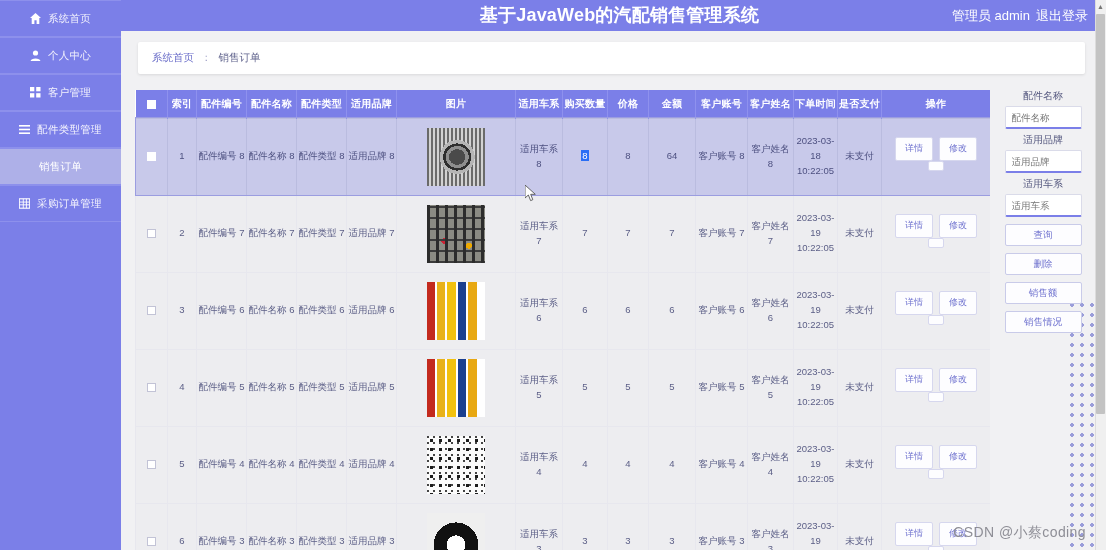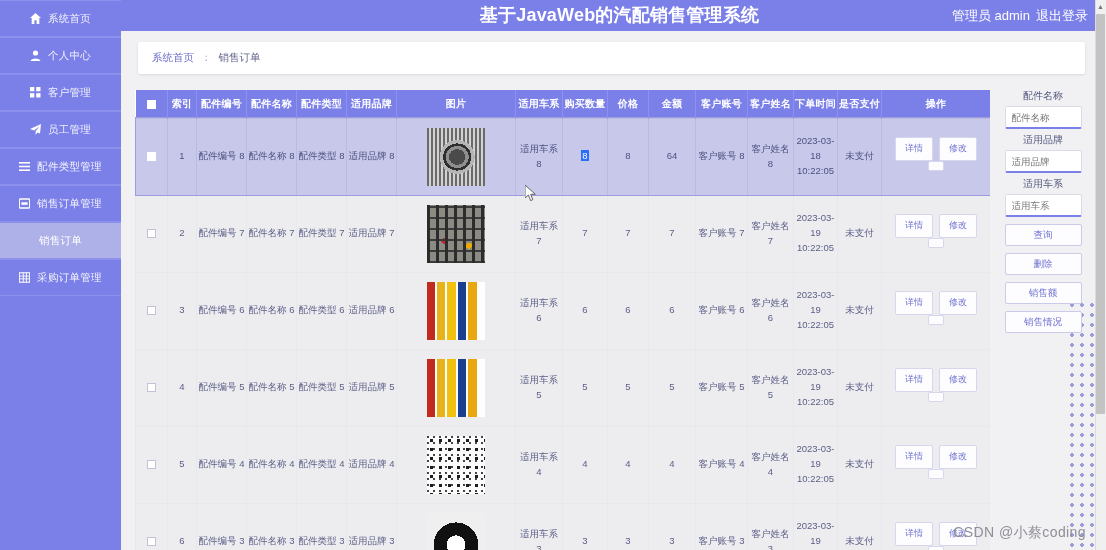--- a/index.html
+++ b/index.html
@@ -169,43 +169,26 @@
             <rect x="6.2" y="0" width="4.3" height="4.3"></rect>
             <rect x="0" y="6.2" width="4.3" height="4.3"></rect>
             <rect x="6.2" y="6.2" width="4.3" height="4.3"></rect>
           </svg>
         </span>
         <span>客户管理</span>
       </div>
       <div class="side-item">
         <span class="side-icon">
           <svg viewBox="0 0 11 11">
-            <path d="M11 0 L0 5 L4.2 6.6 L9.3 2.2 L5.6 7.4 L5.6 11 L7.4 8.4 L10 9.4 Z"></path>
-          </svg>
-        </span>
-        <span>员工管理</span>
-      </div>
-      <div class="side-item">
-        <span class="side-icon">
-          <svg viewBox="0 0 11 11">
             <rect x="0" y="1" width="11" height="1.6"></rect>
             <rect x="0" y="4.7" width="11" height="1.6"></rect>
             <rect x="0" y="8.4" width="11" height="1.6"></rect>
           </svg>
         </span>
         <span>配件类型管理</span>
-      </div>
-      <div class="side-item">
-        <span class="side-icon">
-          <svg viewBox="0 0 11 11">
-            <rect x="0.3" y="1" width="10.4" height="9" rx="1" fill="none" stroke="#fff" stroke-width="1.3"></rect>
-            <rect x="2.4" y="4.3" width="6.2" height="2.5"></rect>
-          </svg>
-        </span>
-        <span>销售订单管理</span>
       </div>
       <div class="side-item active">
         <span>销售订单</span>
       </div>
       <div class="side-item">
         <span class="side-icon">
           <svg viewBox="0 0 11 11">
             <rect x="0.3" y="0.8" width="10.4" height="9.4" fill="none" stroke="#fff" stroke-width="1.1"></rect>
             <rect x="0.3" y="3.6" width="10.4" height="0.9"></rect>
             <rect x="0.3" y="6.4" width="10.4" height="0.9"></rect>

